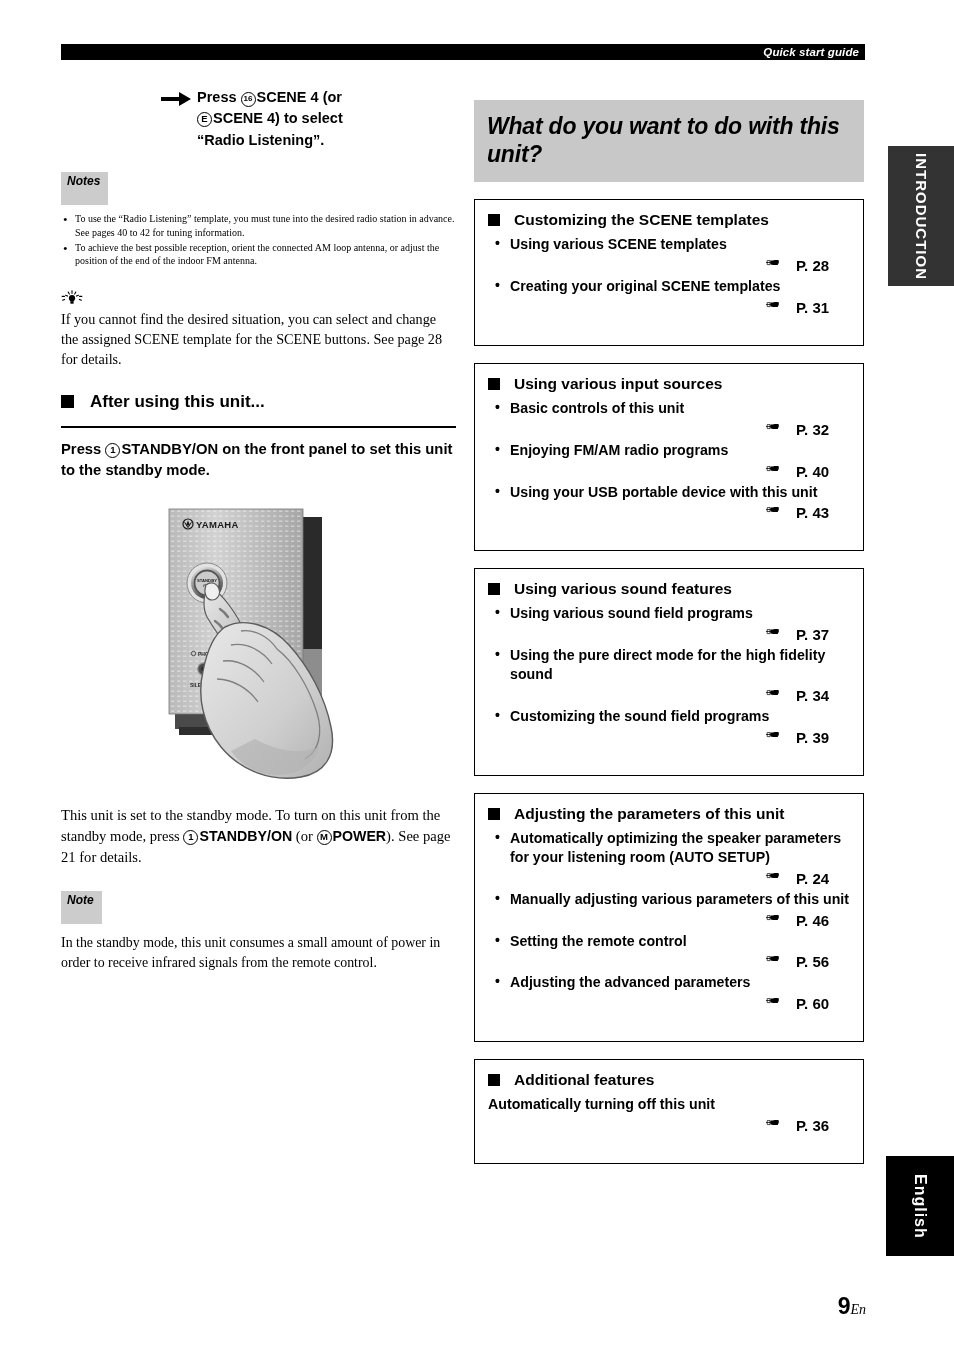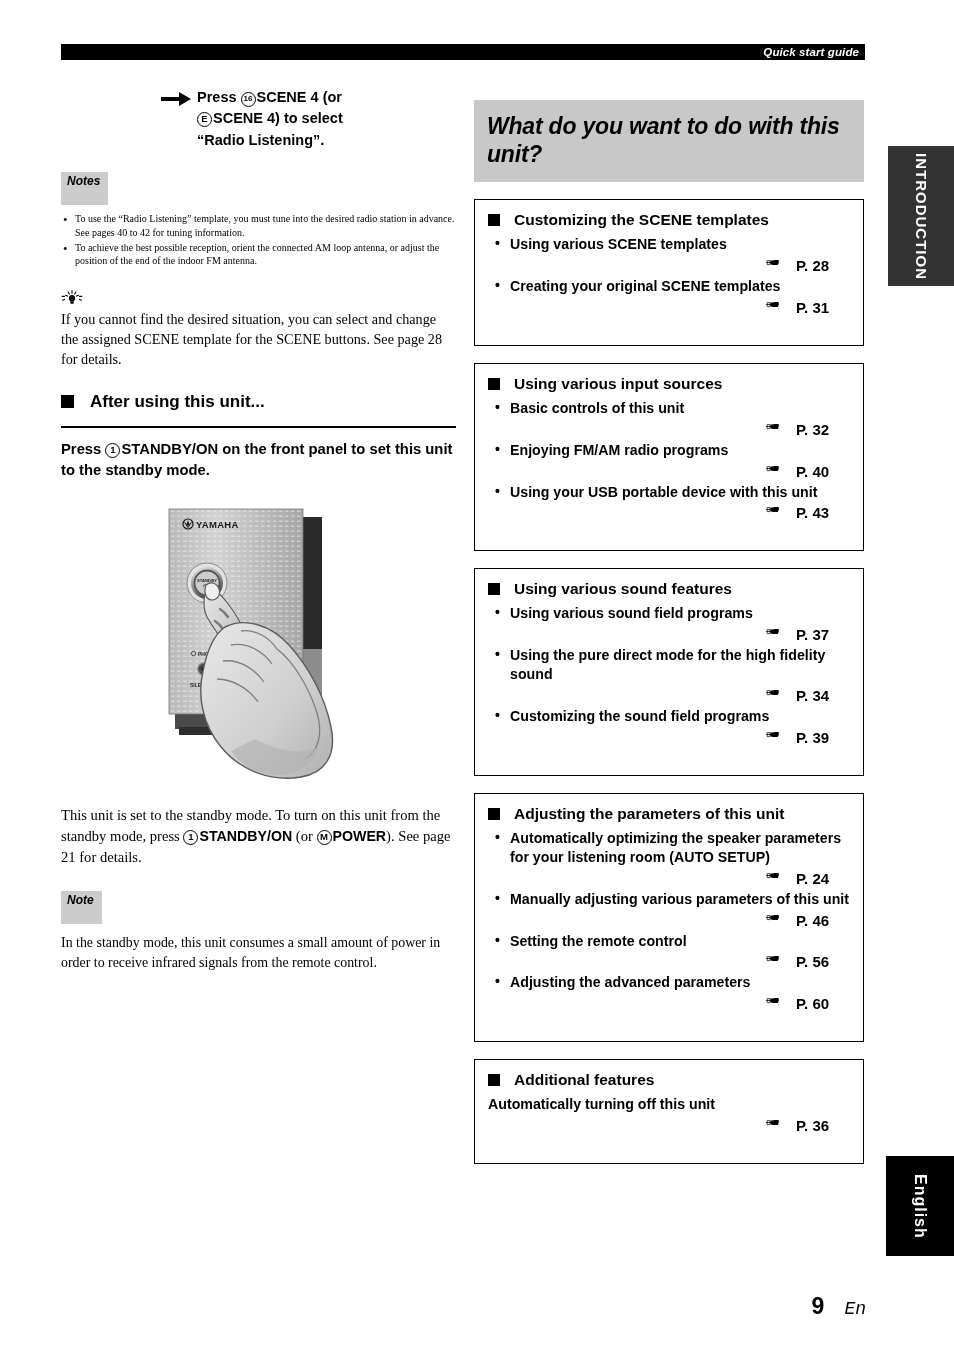--- a/index.html
+++ b/index.html
@@ -311,24 +311,24 @@
     bottom: 28px;
     display: flex;
     align-items: baseline;
   }
   .footer-num {
     font-family: "Liberation Sans", sans-serif;
     font-weight: bold;
     font-size: 23px;
   }
   .footer-en {
-    font-family: Liberation Mono, monospace;
+    font-family: Liberation Serif, serif;
     font-style: italic;
-    font-size: 18px;
-    margin-left: 20px;
+    font-size: 14px;
+    margin-left: 0;
   }
 </style>
 </head>
 <body>
 
 <div class="page">
 
   <div class="header-bar">
     <span class="hdr-text">Quick start guide</span>
   </div>

